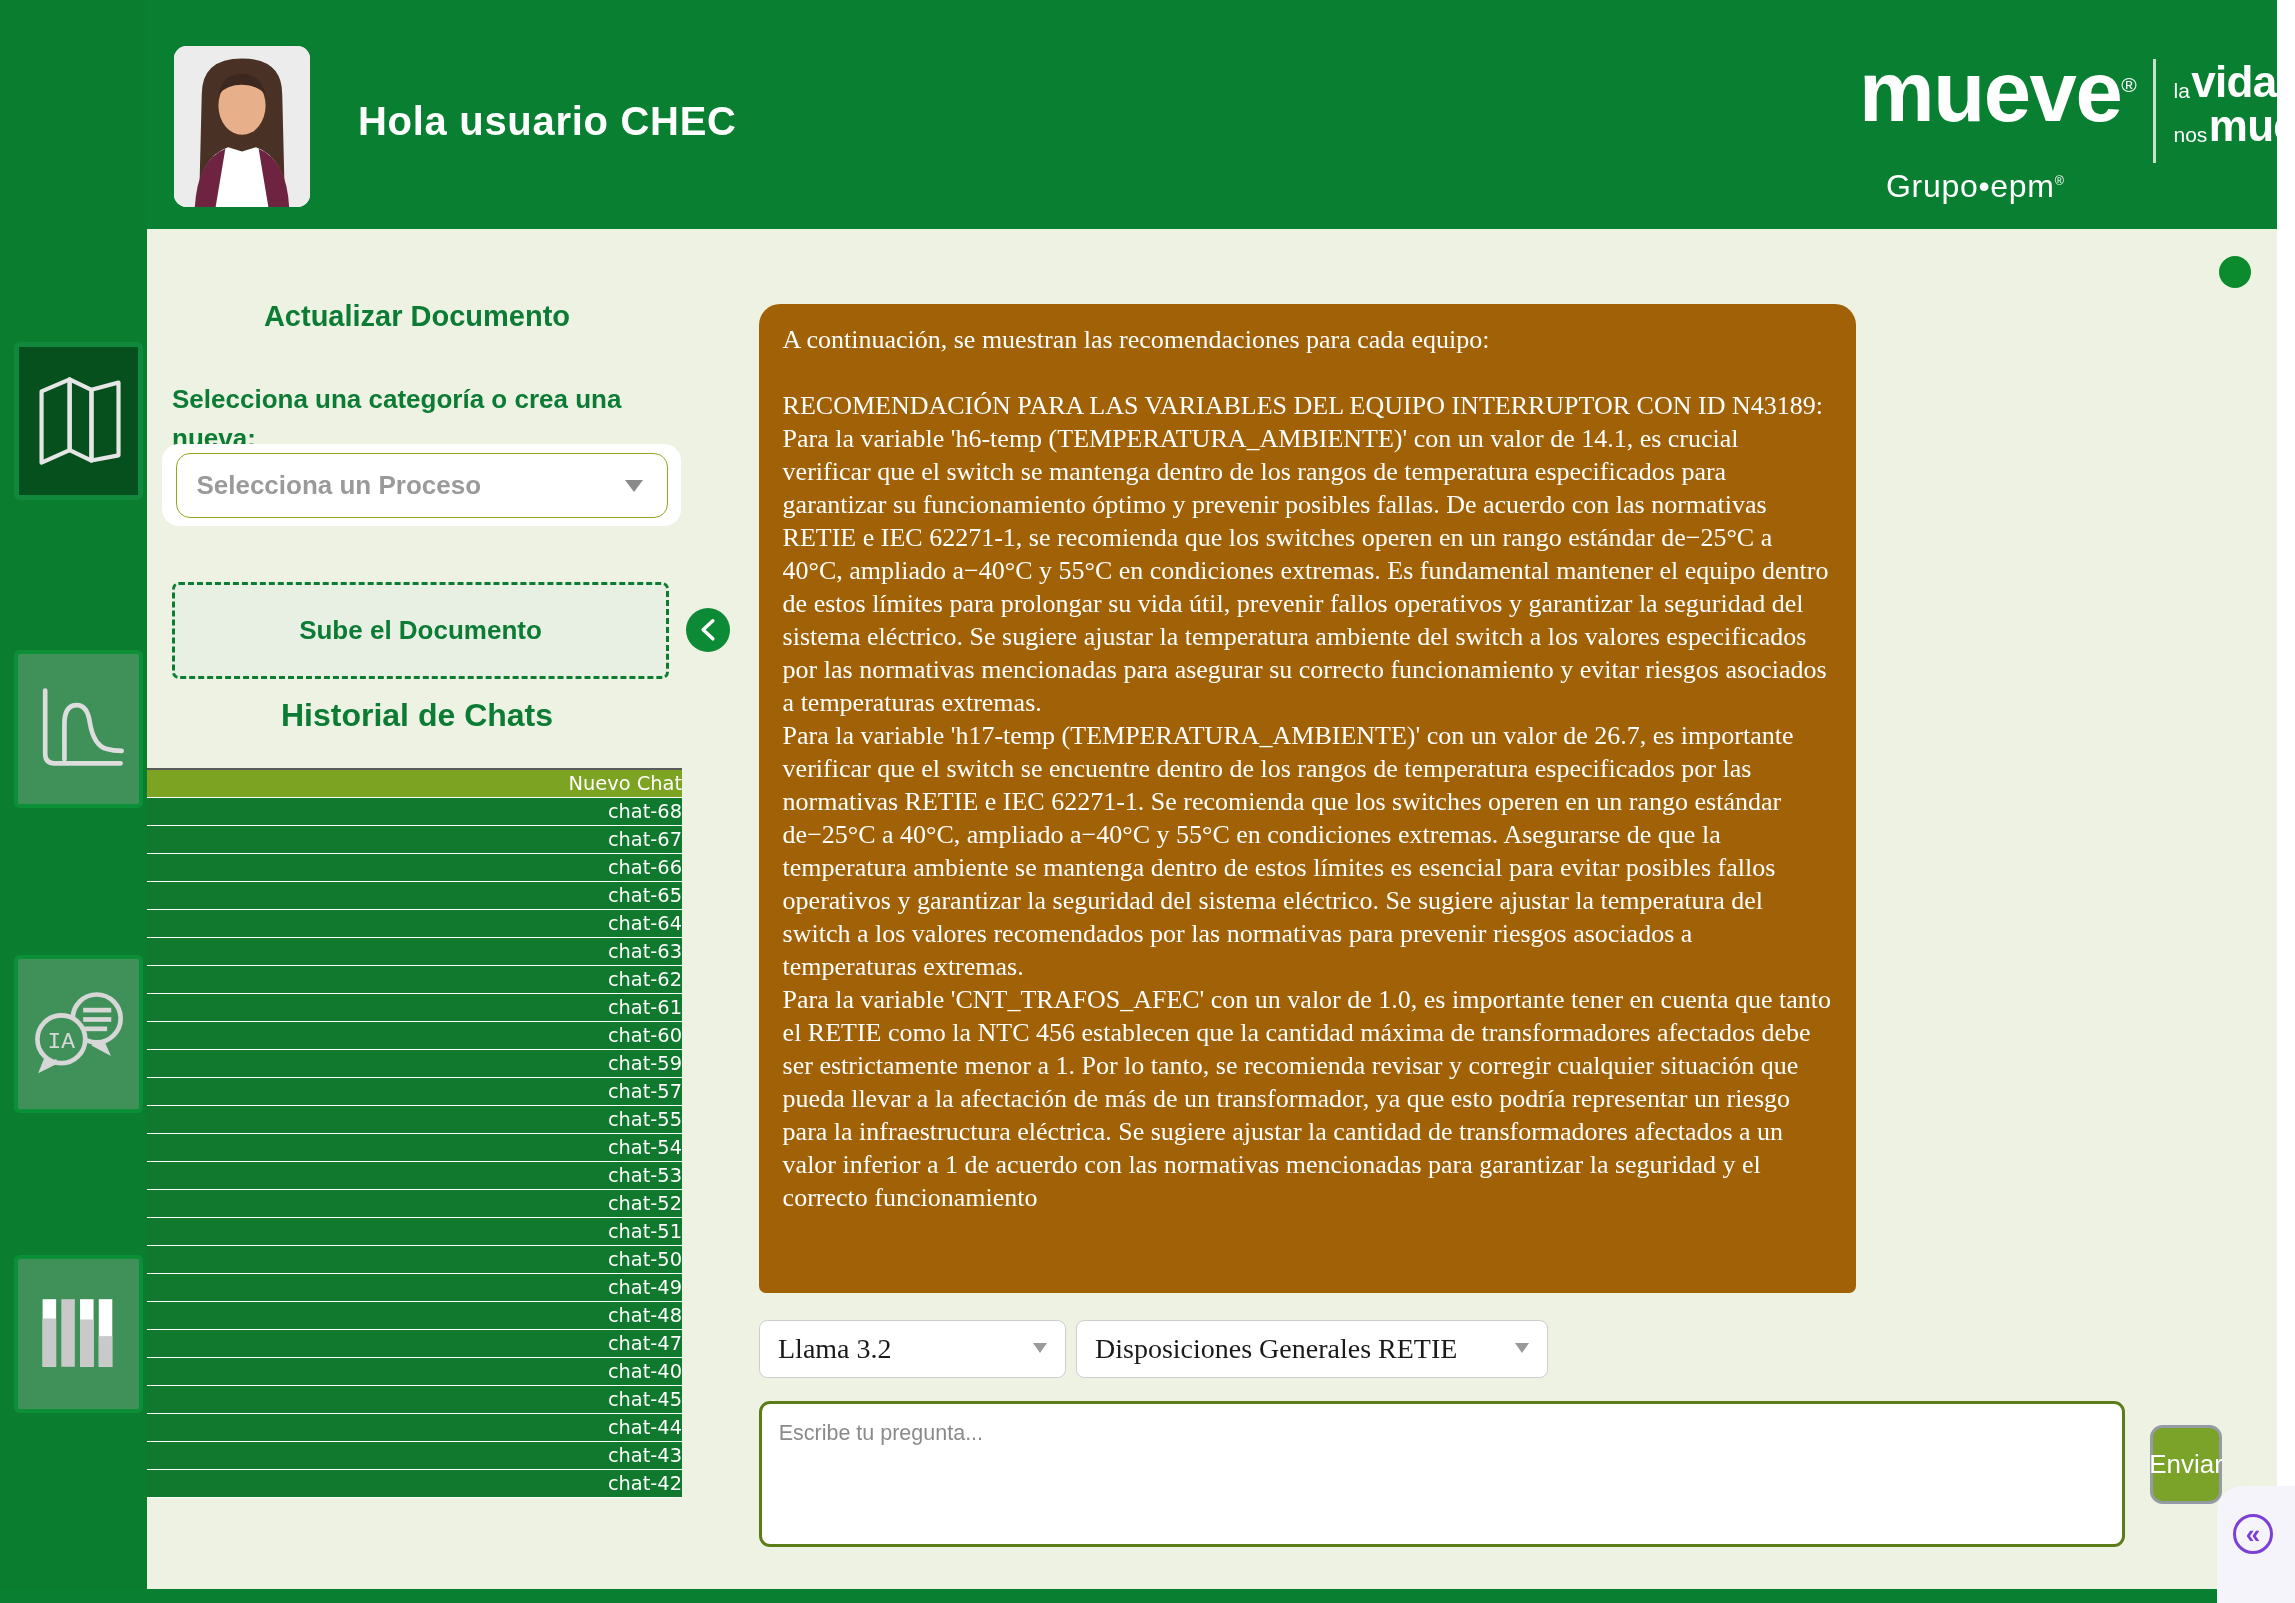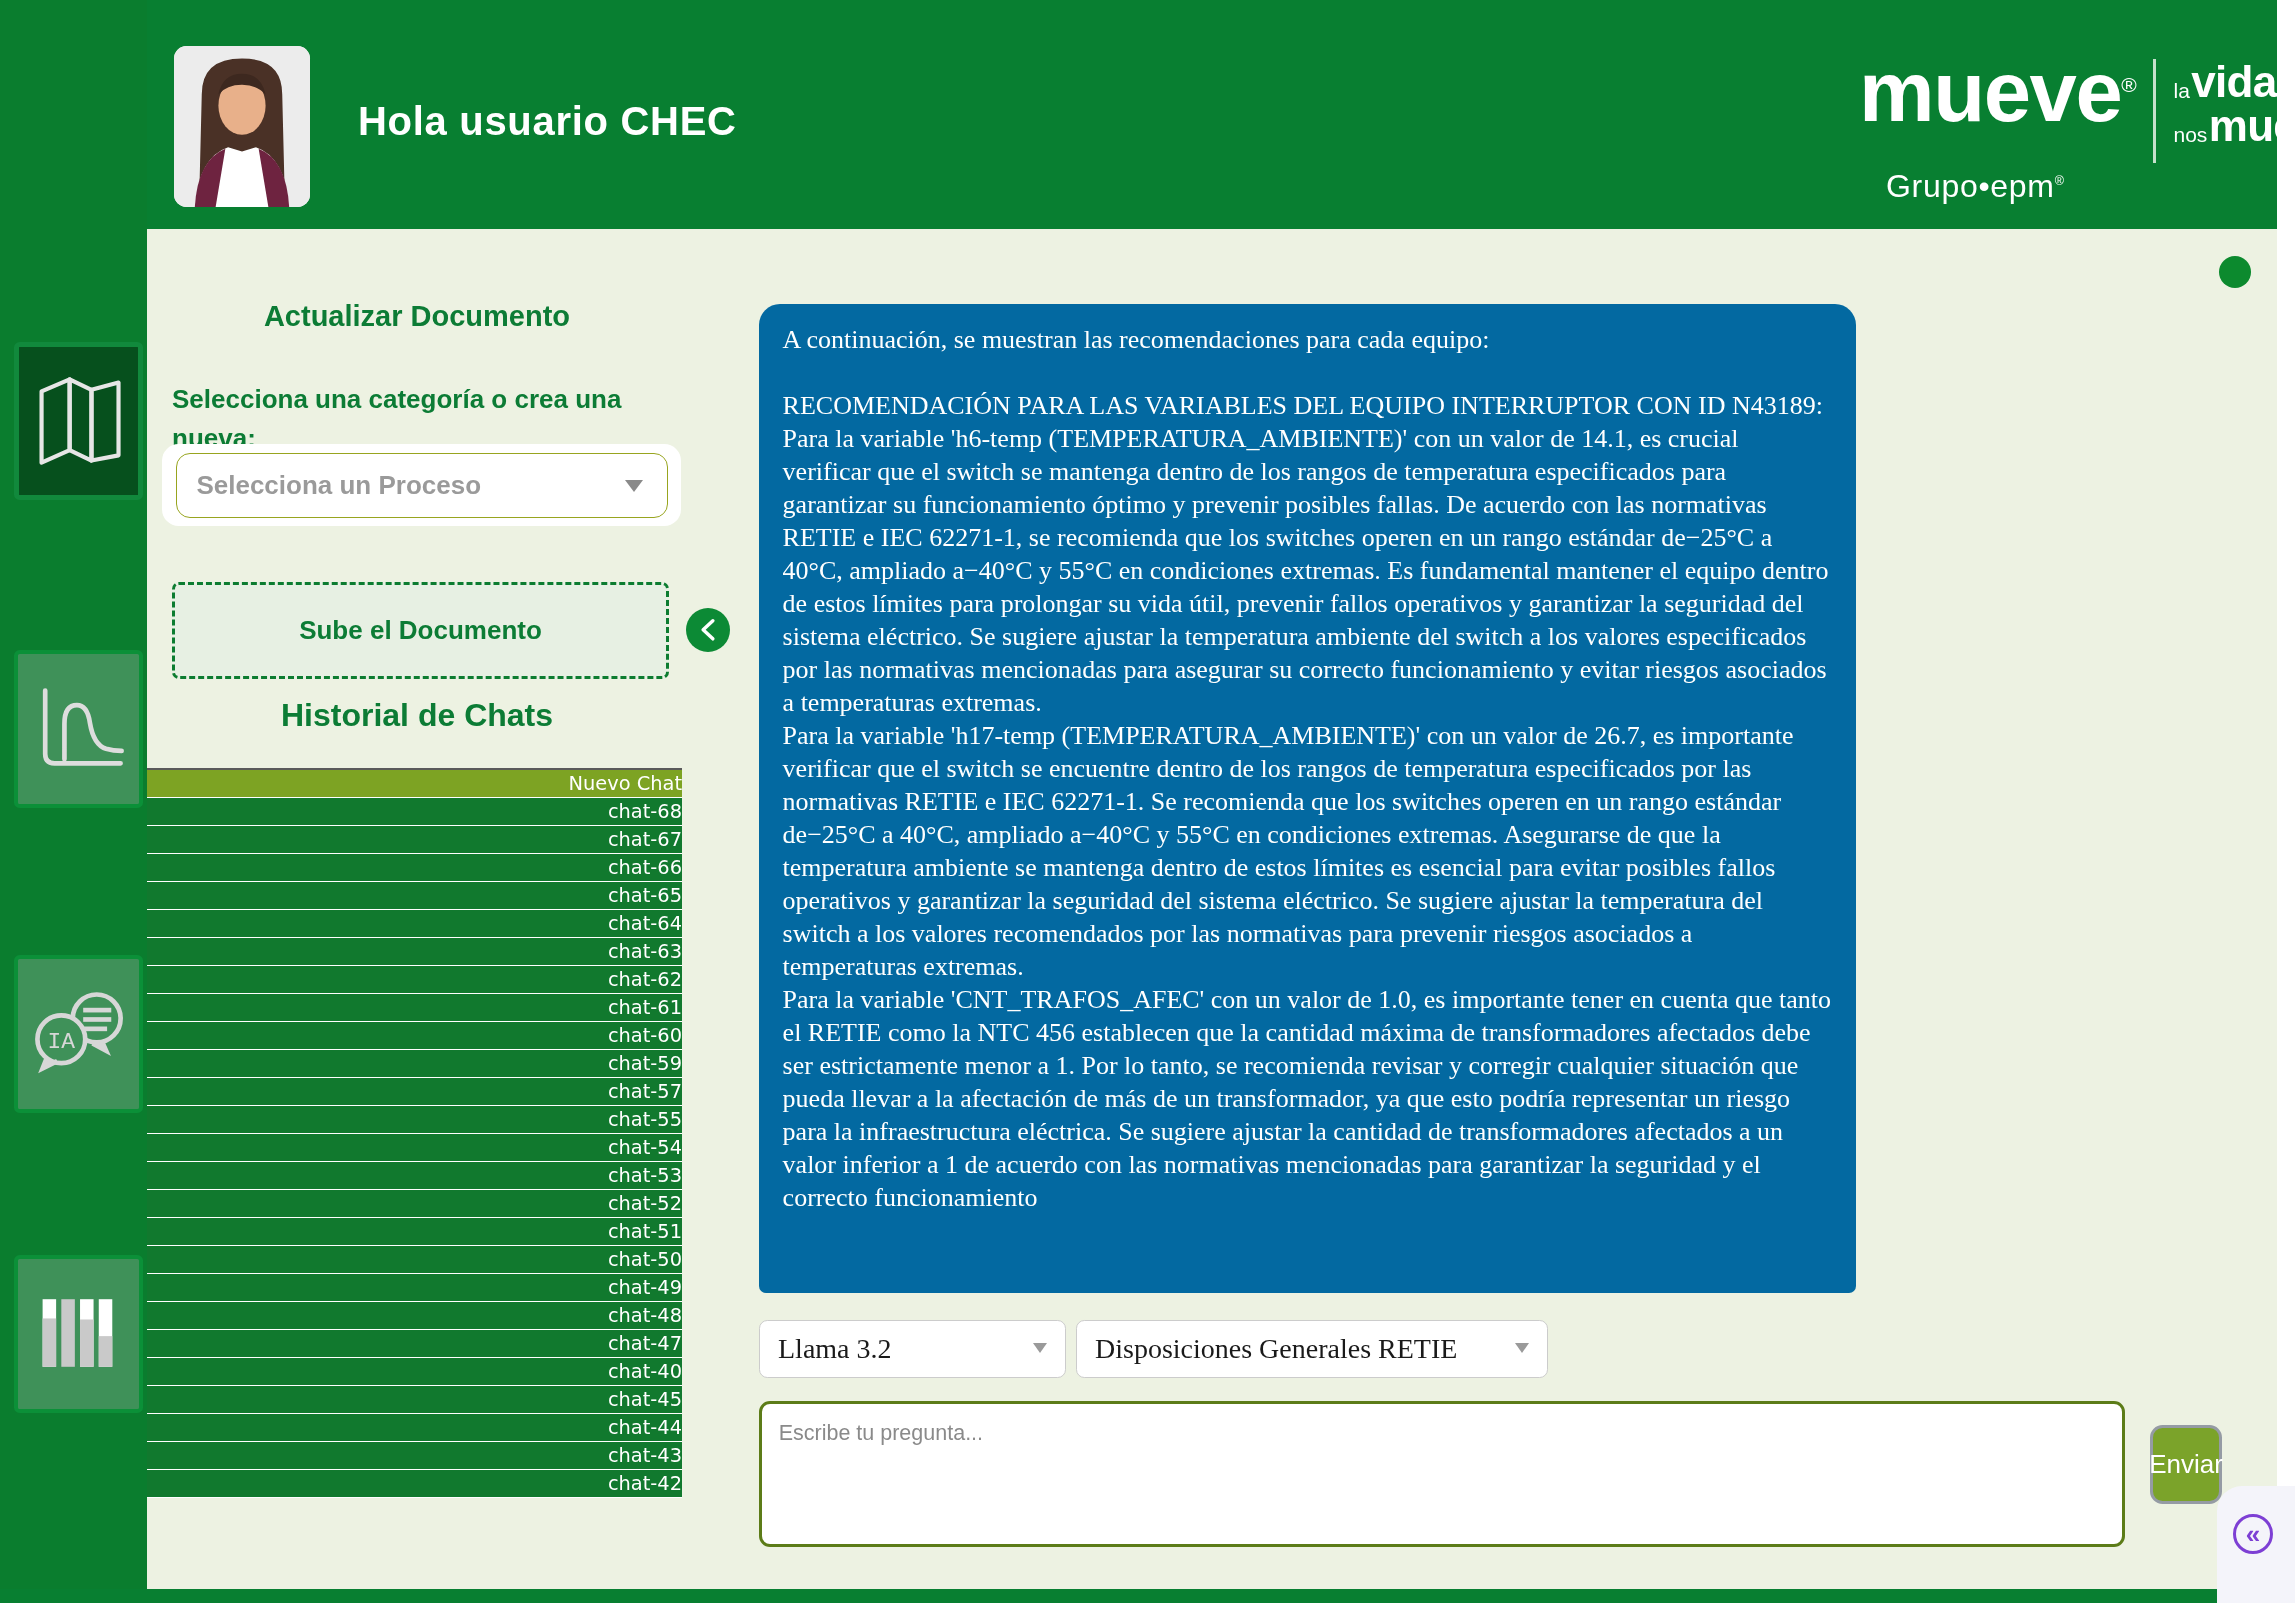--- a/index.html
+++ b/index.html
@@ -43,21 +43,21 @@
   .upload-box{position:absolute;left:172px;top:582px;width:497px;height:97px;background:#e7f0e3;border:3.5px dashed #0c7c30;border-radius:7px;box-sizing:border-box;display:flex;align-items:center;justify-content:center;cursor:pointer;}
   .upload-box span{color:#0c7c35;font-size:26px;font-weight:bold;}
   .collapse-btn{position:absolute;left:686px;top:608px;width:44px;height:44px;border-radius:50%;background:#0c8a35;display:flex;align-items:center;justify-content:center;cursor:pointer;}
   .collapse-btn svg{display:block;}
   .history-title{position:absolute;left:160px;top:697px;width:514px;text-align:center;color:#0c7c35;font-size:32px;font-weight:bold;}
   .chat-list{position:absolute;left:147px;top:768px;width:535px;border-top:2.8px solid #5a5a5a;font-family:"DejaVu Sans", sans-serif;}
   .chat-row{height:27px;line-height:27px;border-bottom:1.7px solid #ffffff;background:#11792e;color:#ffffff;font-size:19.4px;text-align:right;cursor:pointer;}
   .chat-row.new{background:#7da323;}
 
   
-  .bubble{position:absolute;left:759px;top:304px;width:1097px;height:989px;background:#0369a1;border-radius:21px 21px 7px 7px;box-sizing:border-box;padding:19.4px 23.6px;overflow:hidden;}
+  .bubble{position:absolute;left:759px;top:304px;width:1097px;height:989px;background:#a16207;border-radius:21px 21px 7px 7px;box-sizing:border-box;padding:19.4px 23.6px;overflow:hidden;}
   .msg-line{color:#ffffff;font-family:"Liberation Serif", serif;font-size:26px;line-height:33px;min-height:33px;}
 
   
   .mini-select{position:absolute;height:58px;background:#ffffff;border:1.4px solid #cccccc;border-radius:8.3px;box-sizing:border-box;display:flex;align-items:center;padding-left:18px;cursor:pointer;}
   .mini-select .val{font-family:"Liberation Serif", serif;font-size:28px;color:#1a1a1a;}
   .mini-select .arrow-down{right:18px;top:22px;border-left:7.6px solid transparent;border-right:7.6px solid transparent;border-top:10.4px solid #9a9a9a;}
   #model-select{left:759px;top:1320px;width:307px;}
   #doc-select{left:1076px;top:1320px;width:472px;}
   .question-input{position:absolute;left:759px;top:1401px;width:1366px;height:146px;background:#ffffff;border:3.1px solid #5c7c18;border-radius:11px;box-sizing:border-box;padding:16.7px;font-size:21.5px;color:#333;font-family:"Liberation Sans", sans-serif;resize:none;outline:none;}
   .question-input::placeholder{color:#8a8a8a;}

